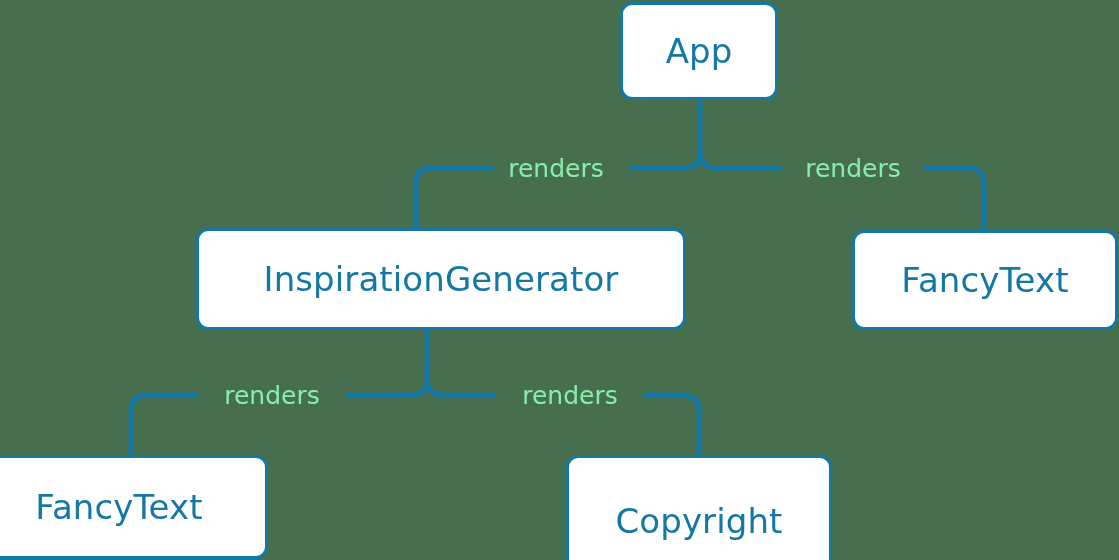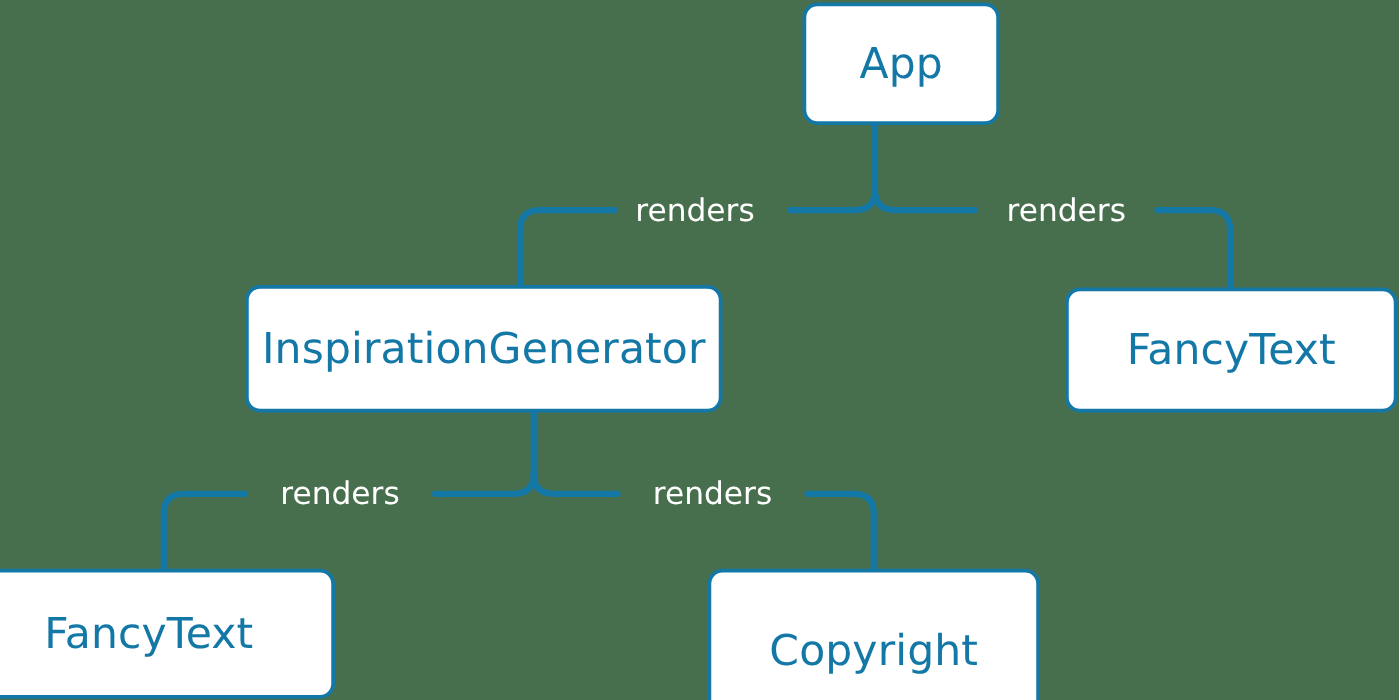--- a/index.html
+++ b/index.html
@@ -38,30 +38,30 @@
     letter-spacing: 0.1px;
     line-height: 1;
     white-space: nowrap;
     font-family: "DejaVu Sans", sans-serif;
   }
   .node-label {
     color: #1478a7;
   }
   .edge-label {
     position: absolute;
-    color: #ffffff;
+    color: #86efac;
     font-size: 25px;
     font-family: "DejaVu Sans", sans-serif;
     white-space: nowrap;
     transform: translate(-50%, -50%);
     line-height: 1;
   }
   
-  #node-app        { left: 620px; top: 2px;   width: 158px; height: 98px; margin-left: 22px; }
-  #node-inspgen    { left: 196px; top: 228px; width: 382px; height: 102px; }
+  #node-app        { left: 620px; top: 2px;   width: 158px; height: 98px; }
+  #node-inspgen    { left: 196px; top: 228px; width: 490px; height: 102px; }
   #node-fancy-right{ left: 852px; top: 230px; width: 266px; height: 100px; }
   #node-fancy-left { left: -30px; top: 455px; width: 298px; height: 104px; }
   #node-copyright  { left: 566px; top: 455px; width: 266px; height: 132px; }
 </style>
 </head>
 <body>
 
 <div id="canvas">
 
   <svg id="edges" viewBox="0 0 1119 560" width="1119" height="560">

